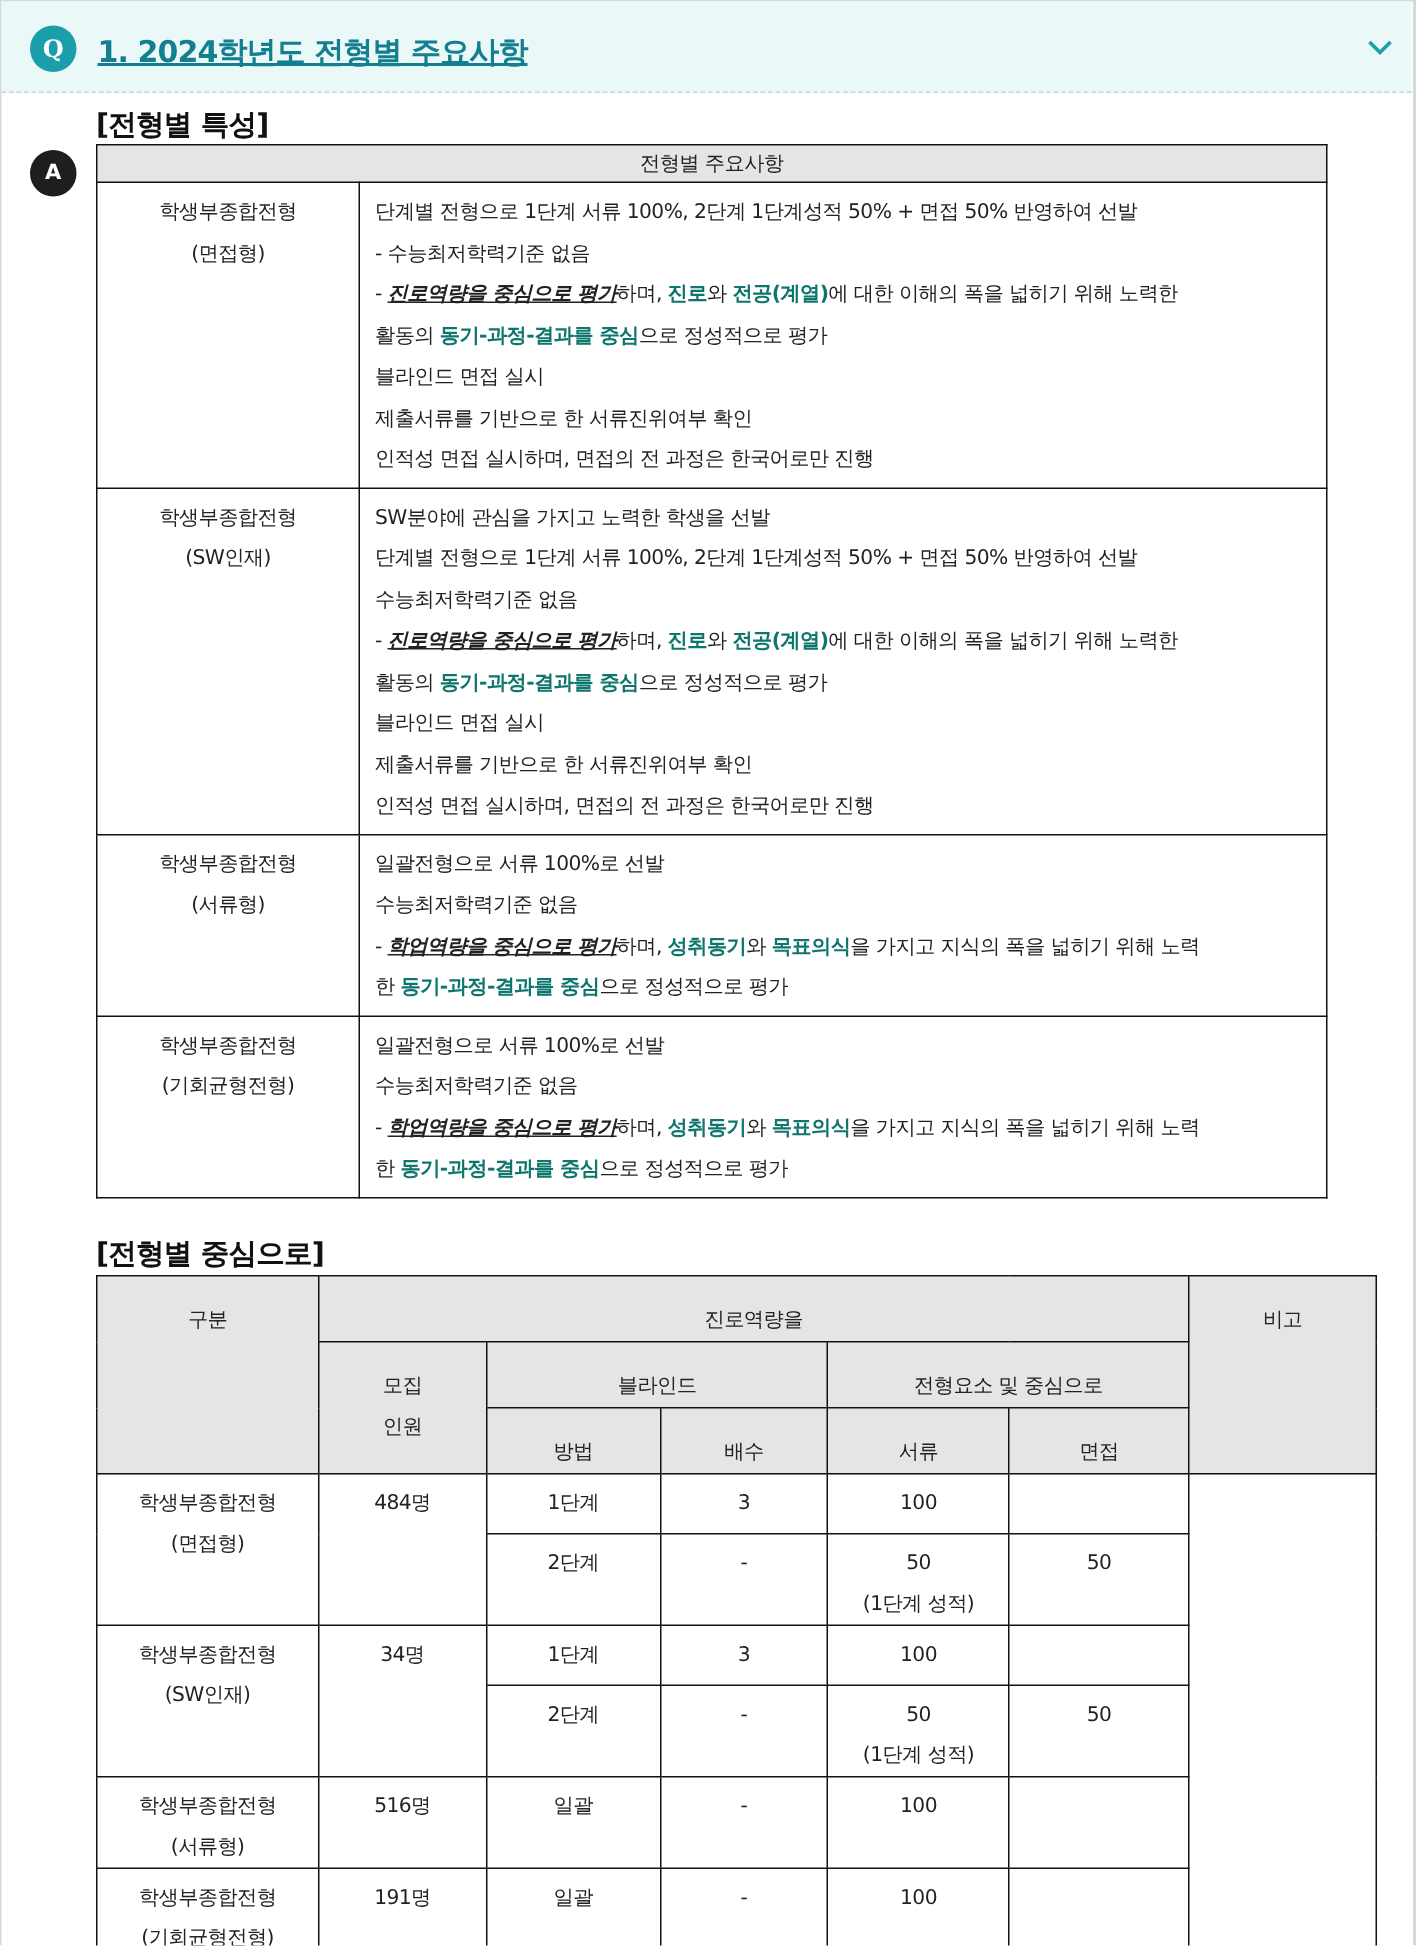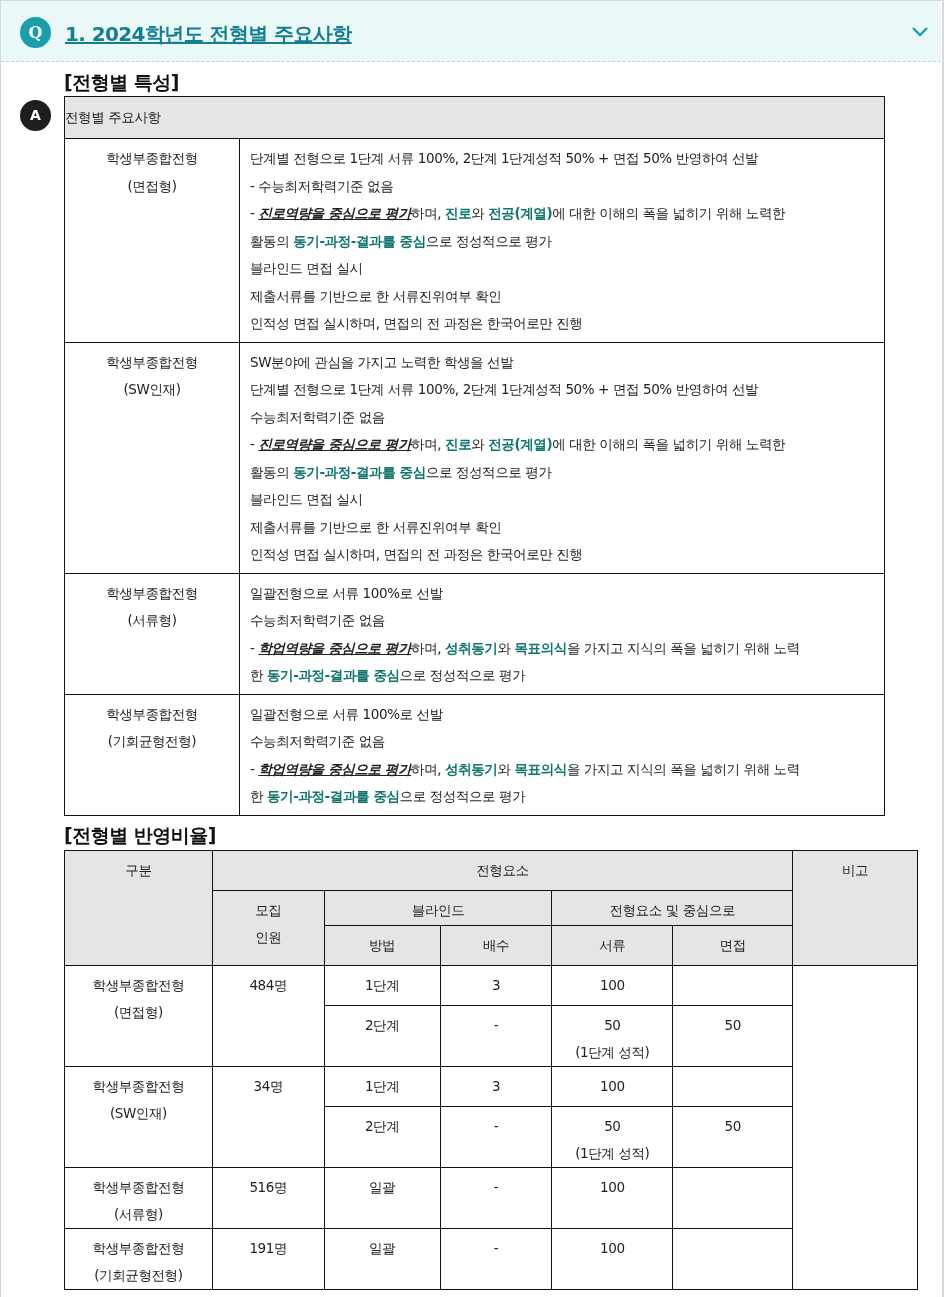--- a/index.html
+++ b/index.html
@@ -8,27 +8,27 @@
   .frame { position: absolute; left: 0; top: 0; width: 944px; height: 1297px; border-left: 1px solid #d8d8d8; border-right: 2px solid #d8d8d8; border-top: 1px solid #d8d8d8; }
   .qbar { position: absolute; left: 1px; top: 1px; width: 940px; height: 61px; background: #ebf8f8; border-bottom: 1px dashed #c7d3d6; }
   .qbadge { position: absolute; left: 19px; top: 16px; width: 31px; height: 31px; border-radius: 50%; background: #1a9eaa; color: #fff; font-family: "DejaVu Serif", serif; font-weight: bold; font-size: 16px; line-height: 31px; text-align: center; }
   .qtitle { position: absolute; left: 64px; top: 20px; font-size: 20px; font-weight: bold; color: #137f90; text-decoration: underline; letter-spacing: -0.6px; cursor: pointer; }
   .chev { position: absolute; left: 910px; top: 24px; width: 18px; height: 14px; cursor: pointer; }
   .abadge { position: absolute; left: 20px; top: 100px; width: 31px; height: 31px; border-radius: 50%; background: #1e1e1e; color: #fff; font-weight: bold; font-size: 14px; line-height: 31px; text-align: center; }
   .sec-title { position: absolute; font-size: 19px; font-weight: bold; color: #111; letter-spacing: -0.5px; }
   table { border-collapse: collapse; position: absolute; font-size: 13.5px; color: #222; letter-spacing: -0.4px; }
   td, th { border: 1.5px solid #111; font-weight: normal; }
   .t1 { left: 64px; top: 96px; width: 821px; }
-  .t1 th { background: #e5e5e5; height: 42px; text-align: left; vertical-align: middle; margin-left: 20px; }
+  .t1 th { background: #e5e5e5; height: 25px; text-align: center; vertical-align: middle; margin-left: 20px; }
   .t1 td.name { width: 175px; text-align: center; vertical-align: top; padding-top: 6px; line-height: 27.5px; }
   .t1 td.desc { vertical-align: top; padding: 6px 8px 4px 10px; line-height: 27.5px; margin-top: 40px; }
   .t1 b { font-weight: bold; color: #0f766e; }
   .t1 u { text-decoration: underline; font-weight: bold; font-style: italic; }
   .t2 { left: 64px; top: 850px; width: 854px; }
-  .t2 th { background: #e5e5e5; text-align: center; vertical-align: top; padding-top: 6px; line-height: 27px; }
+  .t2 th { background: #e5e5e5; text-align: center; vertical-align: top; padding-top: 16px; line-height: 27px; }
   .t2 td { text-align: center; vertical-align: top; padding-top: 6px; line-height: 27px; }
   .t2 td.remark { background: #ffffff; }
 </style>
 </head>
 <body>
 
 <div class="frame"></div>
 
 <div class="qbar">
   <div class="qbadge">Q</div>
@@ -100,36 +100,36 @@
         <td class="desc">
           <div>일괄전형으로 서류 100%로 선발</div>
           <div>수능최저학력기준 없음</div>
           <div><span>- </span><u>학업역량을 중심으로 평가</u><span>하며, </span><b>성취동기</b><span>와 </span><b>목표의식</b><span>을 가지고 지식의 폭을 넓히기 위해 노력</span></div>
           <div><span>한 </span><b>동기-과정-결과를 중심</b><span>으로 정성적으로 평가</span></div>
         </td>
       </tr>
     </tbody>
 </table>
 
-<div class="sec-title" style="left:64px; top:823px;">[전형별 반영비율]</div>
+<div class="sec-title" style="left:64px; top:823px;">[전형별 중심으로]</div>
 
 <table class="t2">
   <colgroup>
     <col style="width:148px">
       <col style="width:112px">
       <col style="width:116px">
       <col style="width:112px">
       <col style="width:121px">
       <col style="width:120px">
       <col style="width:125px">
   </colgroup>
   <thead>
     <tr style="height:40px">
       <th rowspan="3">구분</th>
-      <th colspan="5">전형요소</th>
+      <th colspan="5">진로역량을</th>
       <th rowspan="3">비고</th>
     </tr>
     <tr style="height:35px">
       <th rowspan="2">
         <span>모집</span><br>
         <span>인원</span>
       </th>
       <th colspan="2">블라인드</th>
       <th colspan="2">전형요소 및 중심으로</th>
     </tr>

